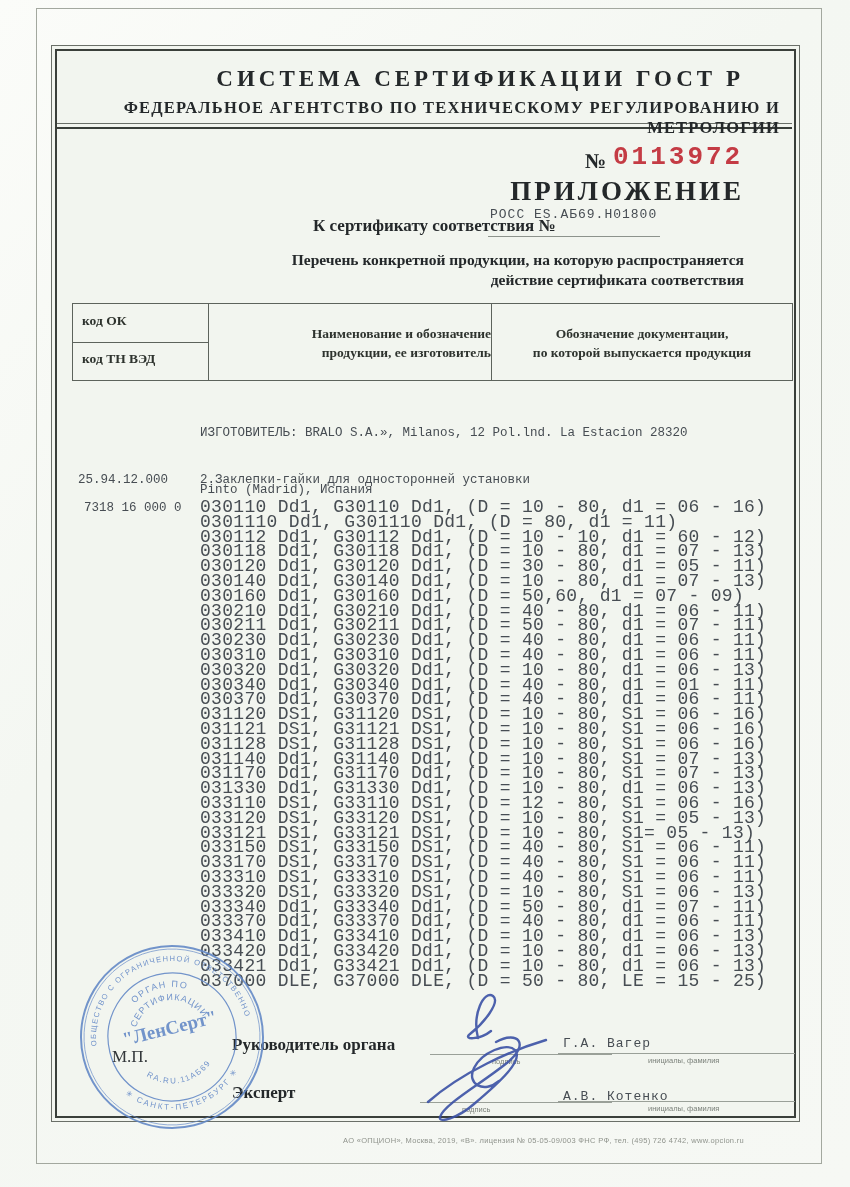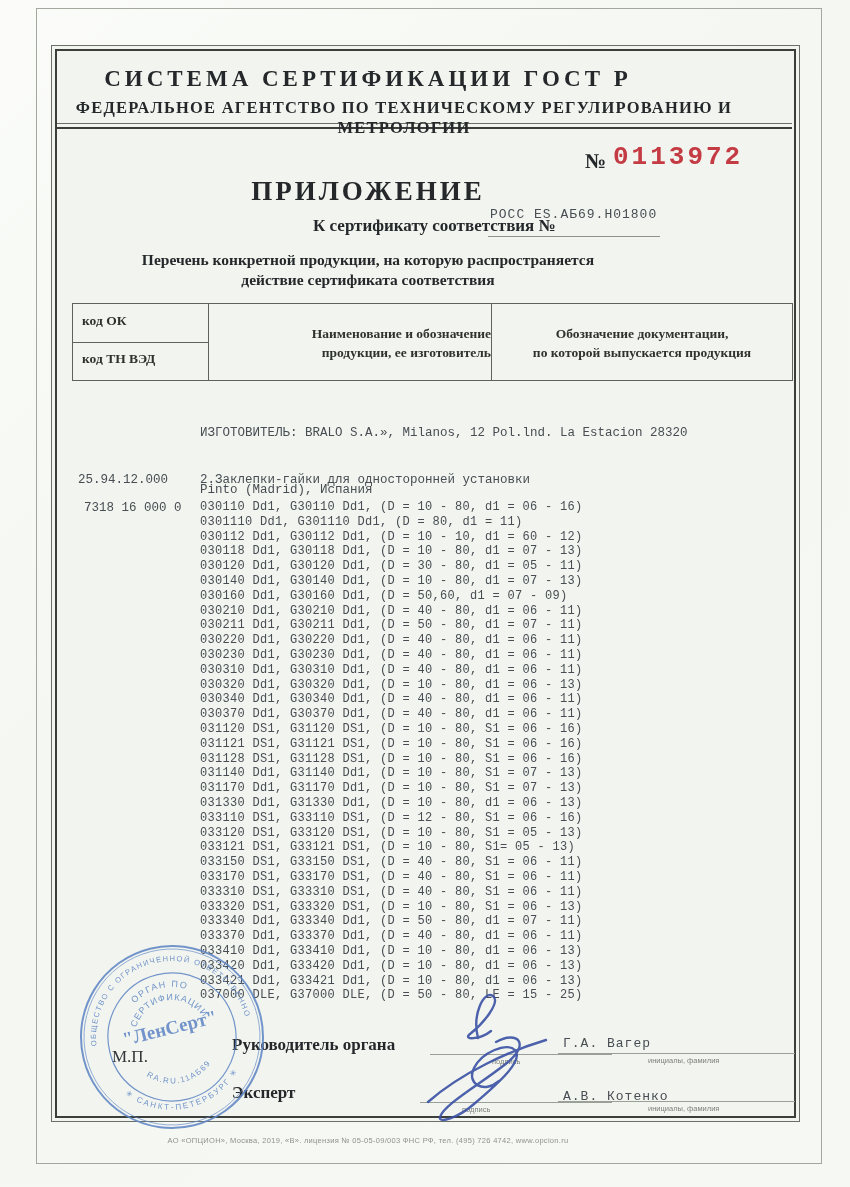--- a/index.html
+++ b/index.html
@@ -9,21 +9,21 @@
   .abs{position:absolute;}
   
   .outer-border{left:36px;top:8px;width:784px;height:1154px;border:1px solid #a3a89f;}
   .frame-outer{left:51px;top:45px;width:747px;height:1075px;border:1px solid #6a6f68;background:#f2f5ef;}
   .frame-thick{left:55px;top:49px;width:737px;height:1065px;border:2px solid #3a3f3a;}
   .header-rule{left:57px;top:127px;width:735px;height:2px;background:#3a3f3a;}
   .header-rule-thin{left:57px;top:123px;width:735px;height:1px;background:#6a6f68;}
   
   .serif-b{font-family:"Liberation Serif","DejaVu Serif",serif;font-weight:bold;color:#24282a;}
   .mono{font-family:"Liberation Mono","DejaVu Sans Mono",monospace;color:#474d53;}
-  .center{width:736px;text-align:center;left:0;}
+  .center{width:736px;text-align:right;left:8px;}
   .hline1{top:66px;font-size:23px;letter-spacing:4px;}
   .hline2{top:98px;font-size:16.5px;letter-spacing:1.2px;padding-left:36px;}
   .num-label{left:585px;top:149px;font-size:21px;color:#24282a;}
   .num-value{left:613px;top:142px;font-size:26px;letter-spacing:3px;font-weight:bold;}
   .doc-title{top:176px;font-size:27px;letter-spacing:3px;}
   .cert-label{left:313px;top:216px;font-size:17px;}
   .cert-value{left:490px;top:207px;font-size:13px;letter-spacing:1px;}
   .cert-underline{left:488px;top:236px;width:172px;height:1px;background:#8d938c;}
   .subtitle1{top:251px;font-size:15.5px;}
   .subtitle2{top:271px;font-size:15.5px;}
@@ -35,21 +35,21 @@
   .tbl-cell{position:absolute;font-size:13.5px;font-weight:bold;color:#2e332e;}
   .cell-ok{left:9px;top:9px;}
   .cell-tnved{left:9px;top:47px;}
   .cell-mid{left:136px;top:20px;width:282px;text-align:right;line-height:19px;}
   .cell-right{left:419px;top:20px;width:300px;text-align:center;line-height:19px;}
   
   .mfr{left:200px;top:386px;font-size:12.5px;line-height:19px;white-space:pre;}
   .grp-code{left:78px;top:473px;font-size:12.5px;}
   .grp-name{left:200px;top:473px;font-size:12.5px;}
   .tnved{left:84px;top:501px;font-size:12.5px;}
-  .codes{left:200px;top:500px;font-size:12px;}
+  .codes{left:200px;top:500px;font-size:18px;}
   .code-line{height:14.8px;line-height:14.8px;white-space:pre;letter-spacing:0.3px;}
   
   .role1{left:232px;top:1035px;font-size:17px;}
   .role2{left:232px;top:1083px;font-size:17px;}
   .sign-line{height:1px;background:#9aa098;}
   .sl1{left:430px;top:1054px;width:182px;}
   .sl2{left:420px;top:1102px;width:192px;}
   .nl1{left:558px;top:1053px;width:237px;}
   .nl2{left:558px;top:1101px;width:237px;}
   .caption{font-family:"Liberation Sans","DejaVu Sans",sans-serif;font-size:7.5px;color:#7c827b;}
@@ -121,25 +121,24 @@
   <div class="abs mono codes">
       <div class="code-line">030110 Dd1, G30110 Dd1, (D = 10 - 80, d1 = 06 - 16)</div>
       <div class="code-line">0301110 Dd1, G301110 Dd1, (D = 80, d1 = 11)</div>
       <div class="code-line">030112 Dd1, G30112 Dd1, (D = 10 - 10, d1 = 60 - 12)</div>
       <div class="code-line">030118 Dd1, G30118 Dd1, (D = 10 - 80, d1 = 07 - 13)</div>
       <div class="code-line">030120 Dd1, G30120 Dd1, (D = 30 - 80, d1 = 05 - 11)</div>
       <div class="code-line">030140 Dd1, G30140 Dd1, (D = 10 - 80, d1 = 07 - 13)</div>
       <div class="code-line">030160 Dd1, G30160 Dd1, (D = 50,60, d1 = 07 - 09)</div>
       <div class="code-line">030210 Dd1, G30210 Dd1, (D = 40 - 80, d1 = 06 - 11)</div>
       <div class="code-line">030211 Dd1, G30211 Dd1, (D = 50 - 80, d1 = 07 - 11)</div>
-      <div class="code-line">030220 Dd1, G30220 Dd1, (D = 40 - 80, d1 = 06 - 11)</div>
       <div class="code-line">030230 Dd1, G30230 Dd1, (D = 40 - 80, d1 = 06 - 11)</div>
       <div class="code-line">030310 Dd1, G30310 Dd1, (D = 40 - 80, d1 = 06 - 11)</div>
       <div class="code-line">030320 Dd1, G30320 Dd1, (D = 10 - 80, d1 = 06 - 13)</div>
-      <div class="code-line">030340 Dd1, G30340 Dd1, (D = 40 - 80, d1 = 06 - 11)</div>
+      <div class="code-line">030340 Dd1, G30340 Dd1, (D = 40 - 80, d1 = 01 - 11)</div>
       <div class="code-line">030370 Dd1, G30370 Dd1, (D = 40 - 80, d1 = 06 - 11)</div>
       <div class="code-line">031120 DS1, G31120 DS1, (D = 10 - 80, S1 = 06 - 16)</div>
       <div class="code-line">031121 DS1, G31121 DS1, (D = 10 - 80, S1 = 06 - 16)</div>
       <div class="code-line">031128 DS1, G31128 DS1, (D = 10 - 80, S1 = 06 - 16)</div>
       <div class="code-line">031140 Dd1, G31140 Dd1, (D = 10 - 80, S1 = 07 - 13)</div>
       <div class="code-line">031170 Dd1, G31170 Dd1, (D = 10 - 80, S1 = 07 - 13)</div>
       <div class="code-line">031330 Dd1, G31330 Dd1, (D = 10 - 80, d1 = 06 - 13)</div>
       <div class="code-line">033110 DS1, G33110 DS1, (D = 12 - 80, S1 = 06 - 16)</div>
       <div class="code-line">033120 DS1, G33120 DS1, (D = 10 - 80, S1 = 05 - 13)</div>
       <div class="code-line">033121 DS1, G33121 DS1, (D = 10 - 80, S1= 05 - 13)</div>

